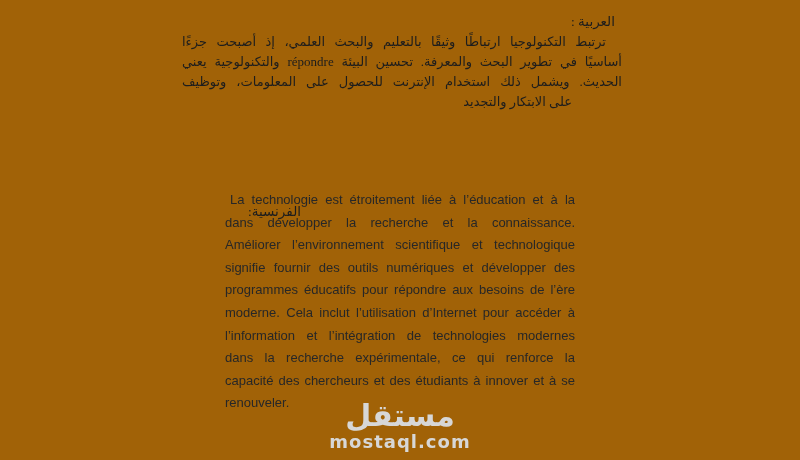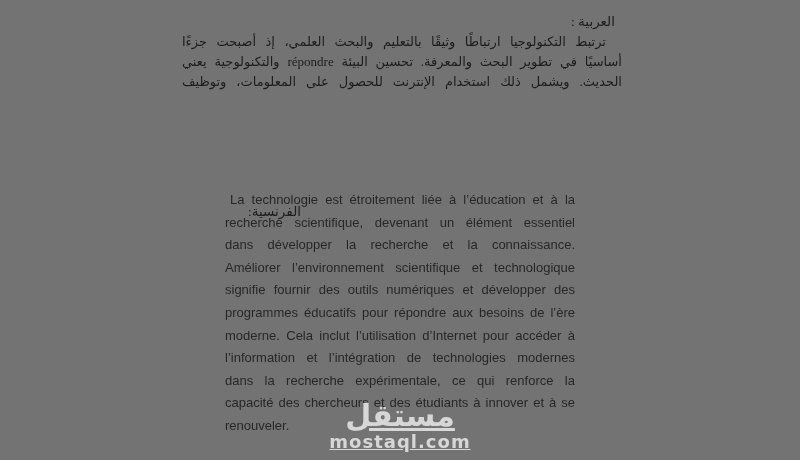--- a/index.html
+++ b/index.html
@@ -4,21 +4,21 @@
 <style>
   html, body {
     margin: 0;
     padding: 0;
     background: #ffffff;
   }
   .page {
     position: relative;
     width: 800px;
     height: 460px;
-    background: #737373;
+    background: #a16207;
     overflow: hidden;
     font-family: "Liberation Sans", sans-serif;
   }
 
   
   .ar-heading {
     position: absolute;
     top: 12px;
     right: 185px;
     direction: rtl;
@@ -80,21 +80,20 @@
 
   
   .watermark {
     position: absolute;
     top: 400px;
     left: 0;
     width: 800px;
     text-align: center;
     color: #d7d7d7;
     user-select: none;
-    text-decoration: underline;
   }
   .wm-logo {
     direction: rtl;
     font-family: "DejaVu Sans", sans-serif;
     font-weight: bold;
     font-size: 30px;
     line-height: 32px;
   }
   .wm-domain {
     font-family: "DejaVu Sans", sans-serif;
@@ -109,27 +108,27 @@
 <body>
 
 <div class="page">
 
   <div class="ar-heading" lang="ar">العربية :</div>
 
   <div class="ar-para" lang="ar">
     <div class="ar-line first">ترتبط التكنولوجيا ارتباطًا وثيقًا بالتعليم والبحث العلمي، إذ أصبحت جزءًا</div>
     <div class="ar-line">أساسيًا في تطوير البحث والمعرفة. تحسين البيئة répondre والتكنولوجية يعني</div>
     <div class="ar-line">الحديث. ويشمل ذلك استخدام الإنترنت للحصول على المعلومات، وتوظيف</div>
+    <div class="ar-line last">على الابتكار والتجديد</div>
   </div>
 
   <div class="fr-heading" lang="ar">الفرنسية:</div>
 
   <div class="fr-para" lang="fr">
     <div class="fr-line first">La technologie est étroitement liée à l’éducation et à la</div>
-    <div class="fr-line">recherche scientifique, devenant un élément essentiel</div>
     <div class="fr-line">dans développer la recherche et la connaissance.</div>
     <div class="fr-line">Améliorer l’environnement scientifique et technologique</div>
     <div class="fr-line">signifie fournir des outils numériques et développer des</div>
     <div class="fr-line">programmes éducatifs pour répondre aux besoins de l’ère</div>
     <div class="fr-line">moderne. Cela inclut l’utilisation d’Internet pour accéder à</div>
     <div class="fr-line">l’information et l’intégration de technologies modernes</div>
     <div class="fr-line">dans la recherche expérimentale, ce qui renforce la</div>
     <div class="fr-line">capacité des chercheurs et des étudiants à innover et à se</div>
     <div class="fr-line last">renouveler.</div>
   </div>

